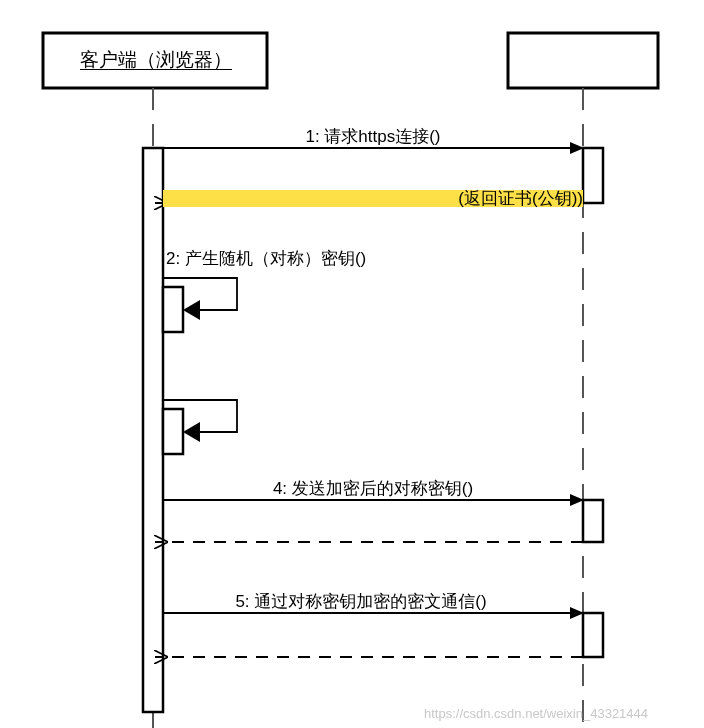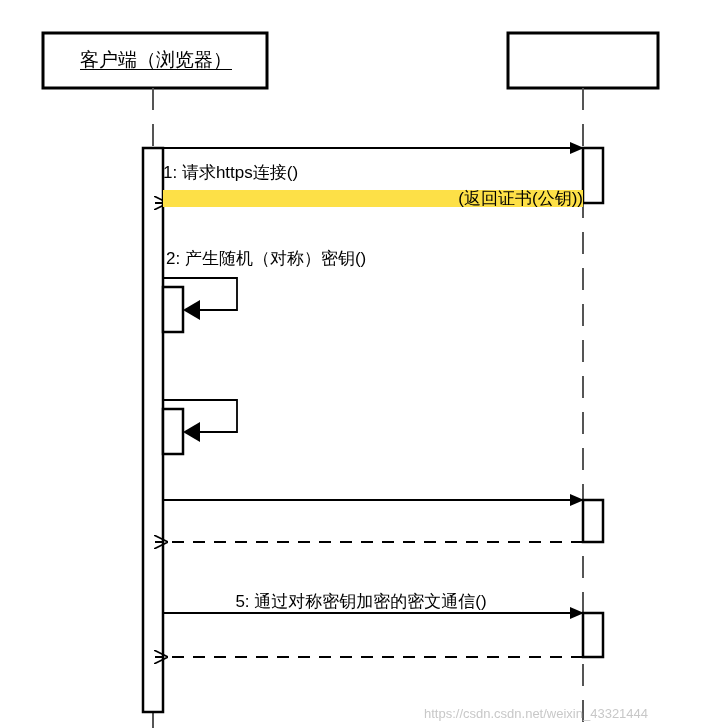--- a/index.html
+++ b/index.html
@@ -129,25 +129,26 @@
     </g>
 
     <g>
       <line x1="583" y1="657" x2="155" y2="657" stroke="#000000" stroke-width="1.8" stroke-dasharray="12,9" marker-end="url(#openArrow)"></line>
     </g>
   </svg>
 
   <div class="lbl participant-label" style="left:43px; top:50px; width:226px; text-align:center;">客户端（浏览器）</div>
 
 
-  <div class="lbl msg-label" style="left:163px; top:128px; width:420px; margin-top:36px;">1: 请求https连接()</div>
+  <div class="lbl msg-label" style="left:163px; top:128px; width:420px; text-align:center;">1: 请求https连接()</div>
 
   <div class="lbl msg-label" style="left:163px; top:190px; width:420px; text-align:right; background:#fde047;">(返回证书(公钥))</div>
 
   <div class="lbl msg-label" style="left:166px; top:250px;">2: 产生随机（对称）密钥()</div>
 
 
+  <div class="lbl msg-label" style="left:163px; top:480px; width:420px; text-align:center;">4: 发送加密后的对称密钥()</div>
 
   <div class="lbl msg-label" style="left:151px; top:593px; width:420px; text-align:center;">5: 通过对称密钥加密的密文通信()</div>
 
   <div class="watermark" style="left:424px; top:706px;">https://csdn.csdn.net/weixin_43321444</div>
 
 </div>
 
 </body></html>

